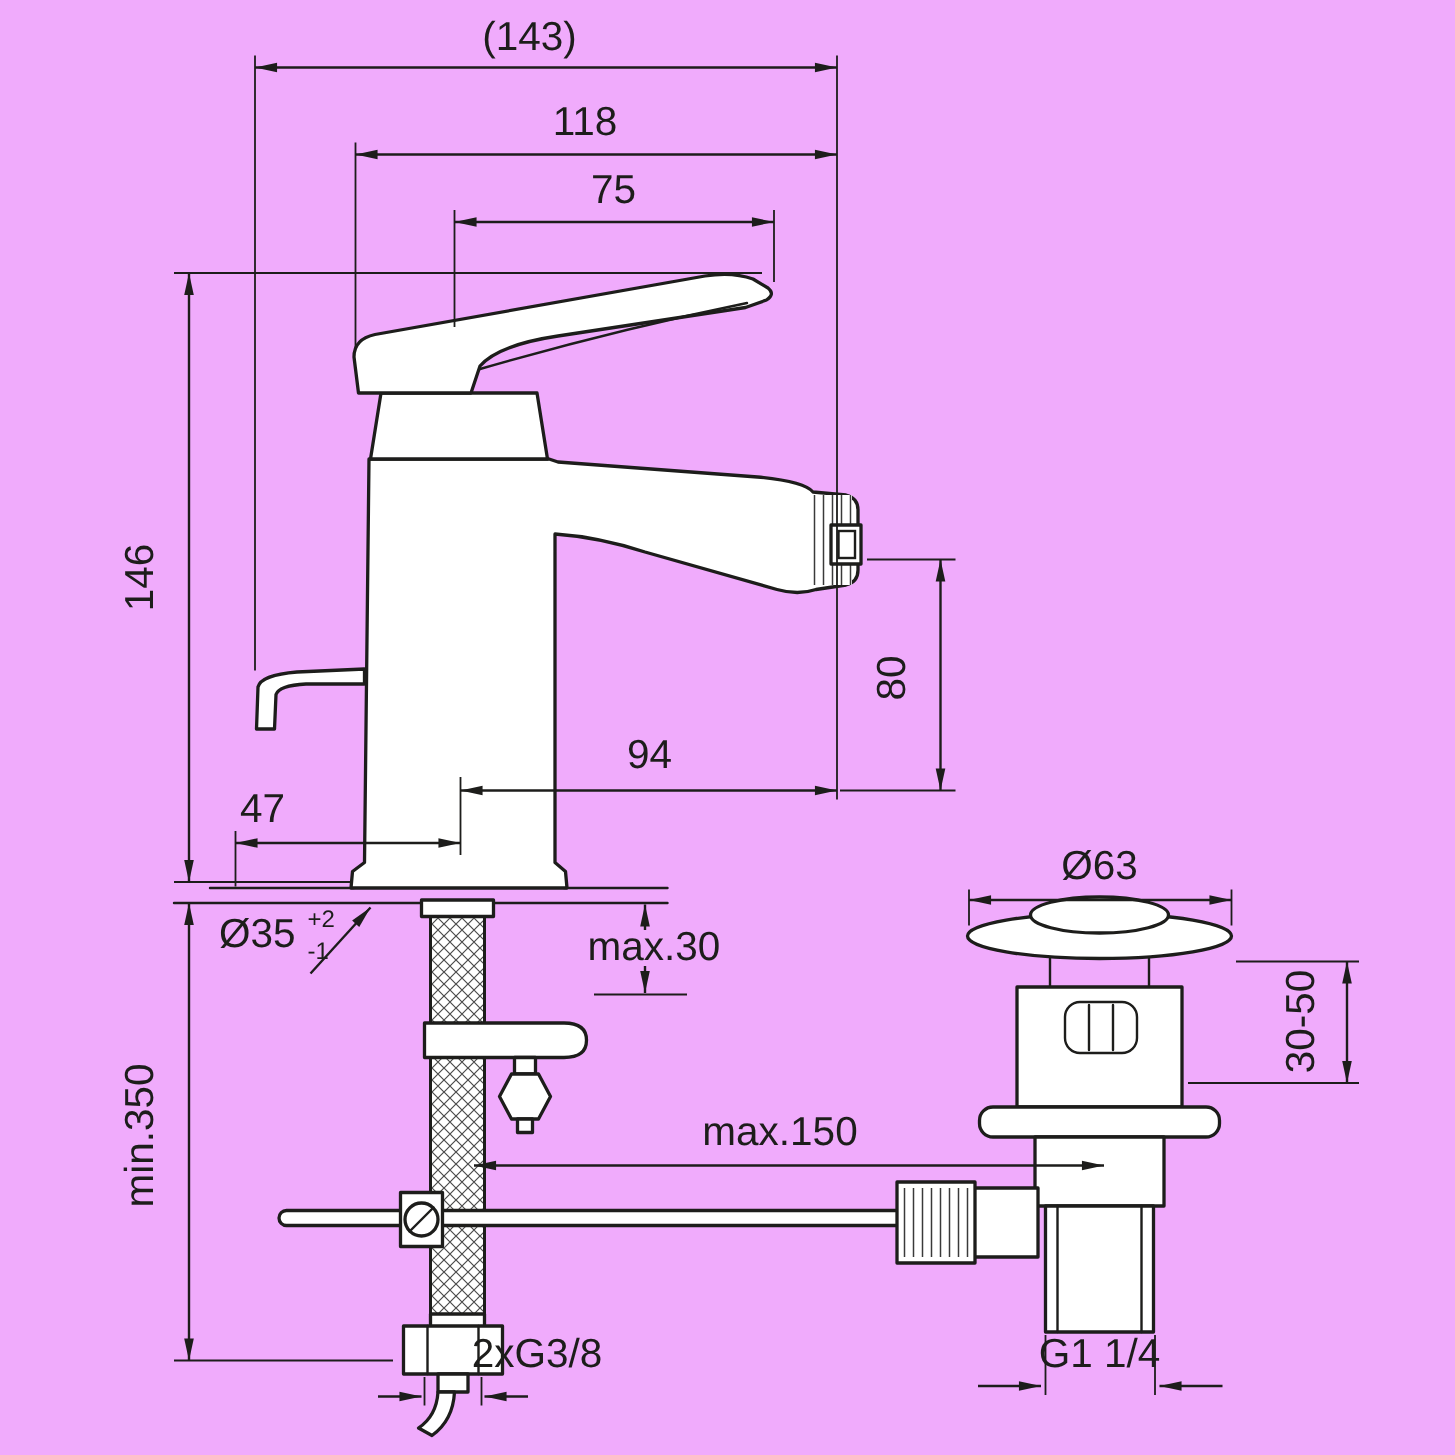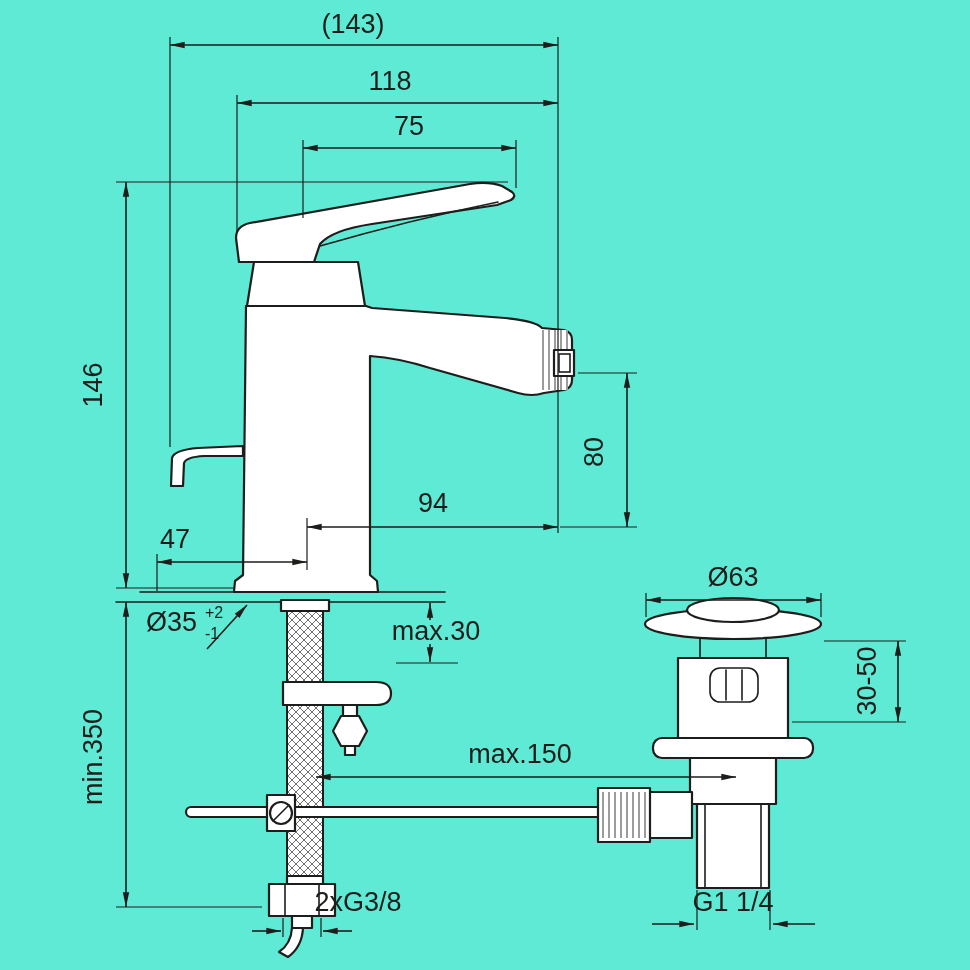--- a/index.html
+++ b/index.html
@@ -1,16 +1,16 @@
 <!DOCTYPE html>
 <html><head>
 <meta charset="utf-8">
 <style>
   html,body{margin:0;padding:0;background:#ffffff;}
-  .stage{width:970px;height:970px;background:#5eead4;position:relative;overflow:hidden;}
+  .stage{width:970px;height:970px;background:#f0abfc;position:relative;overflow:hidden;}
   svg{display:block;}
   svg text{font-family:"Liberation Sans", sans-serif;fill:#1d1d1b;font-size:27px;}
   svg text.tol{font-size:16px;}
   .part{stroke:#1d1d1b;stroke-width:2.2;fill:#ffffff;stroke-linejoin:round;stroke-linecap:round;}
   .part-thin{stroke:#1d1d1b;stroke-width:1.6;fill:none;stroke-linecap:round;}
   .dim{stroke:#1d1d1b;stroke-width:1.6;fill:none;}
   .ext{stroke:#1d1d1b;stroke-width:1.2;fill:none;}
 </style>
 </head>
 <body>

